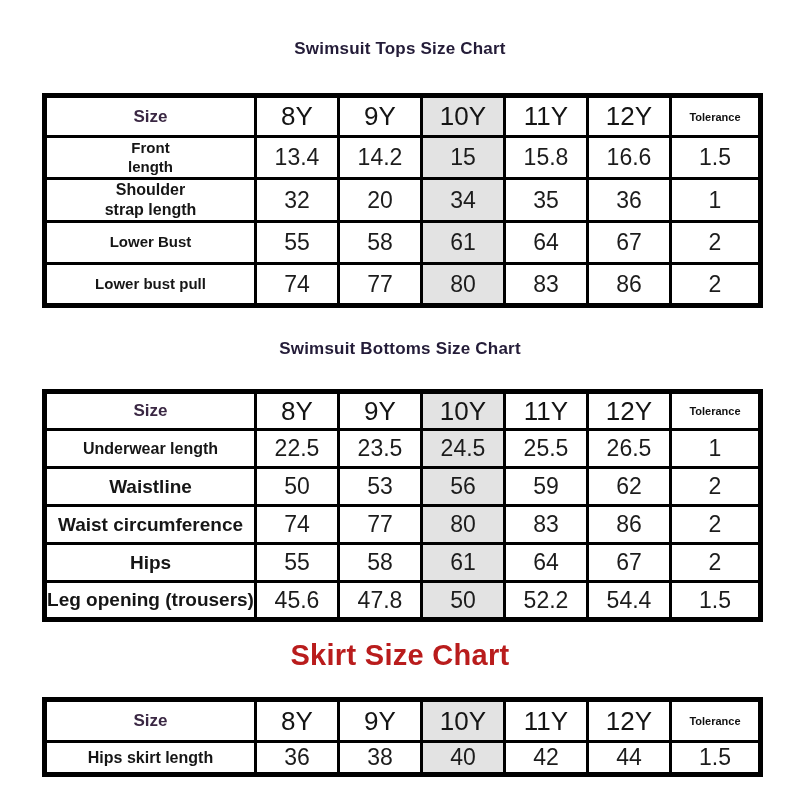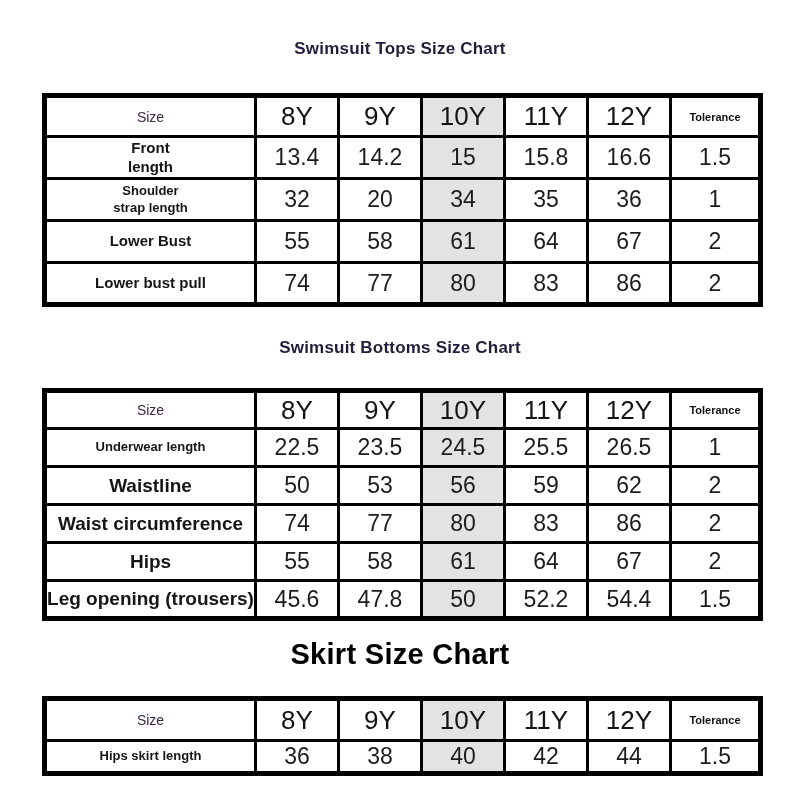--- a/index.html
+++ b/index.html
@@ -9,43 +9,43 @@
     color:#111;overflow:hidden;
   }
   .sheet{width:716px;margin:0 auto;}
   .chart-title{
     margin:16px;text-align:center;font-weight:bold;
     font-size:17px;line-height:22px;color:#241c38;
     letter-spacing:0.2px;
   }
   .t-title-0{margin-top:38px;margin-bottom:33px;}
   .t-title-1{margin-top:30px;margin-bottom:29px;}
-  .t-title-2{margin-top:16px;margin-bottom:25px;font-size:29px;line-height:34px;color:#000000;letter-spacing:0.3px;}
+  .t-title-2{margin-top:16px;margin-bottom:25px;font-size:29px;line-height:34px;color:#b91c1c;letter-spacing:0.3px;}
   table.size-table{
     border-collapse:collapse;table-layout:fixed;width:716px;
     border:5px solid #000;
   }
   table.size-table th,table.size-table td{
     border:3px solid #000;text-align:center;vertical-align:middle;
     padding:0;overflow:hidden;
   }
   col.col-label{width:211px;}
   col.col-size{width:83px;}
   col.col-tol{width:90px;}
   
   .t0 thead tr{height:41px;} .t0 tbody tr{height:42px;}
   .t1 thead tr{height:38px;} .t1 tbody tr{height:38px;}
   .t2 thead tr{height:42px;} .t2 tbody tr{height:33px;}
   
-  th.size-label-header{font-size:14px;font-weight:normal;color:#3a2743;}
+  th.size-label-header{font-size:17px;font-weight:bold;color:#3a2743;}
   th.size-header{font-size:26px;font-weight:400;color:#141414;font-family:"Liberation Sans",sans-serif;margin-top:19px;}
   th.tolerance-header{font-size:11px;font-weight:bold;color:#111;}
   
   th.row-label{font-weight:bold;color:#161616;white-space:pre-line;line-height:1.25;}
-  th.row-label.lbl-sm{font-size:13px;}
+  th.row-label.lbl-sm{font-size:16px;}
   th.row-label.lbl-md{font-size:15px;}
   th.row-label.lbl-lg{font-size:19px;}
   td.value-cell{font-size:23px;font-weight:400;color:#1c1c1c;}
   .hl{background:#e3e3e3;}
 </style>
 </head>
 <body>
 
 <div class="sheet">
 

